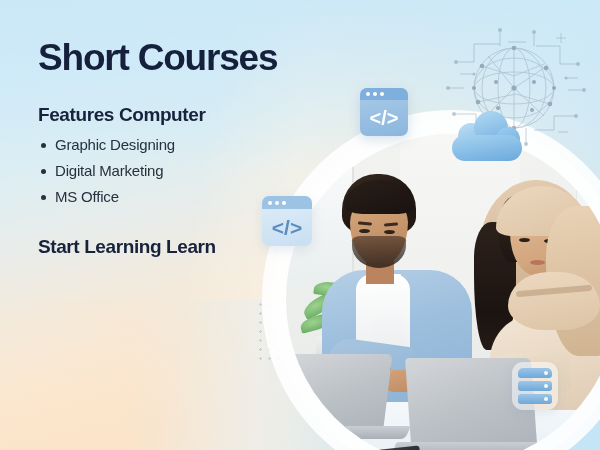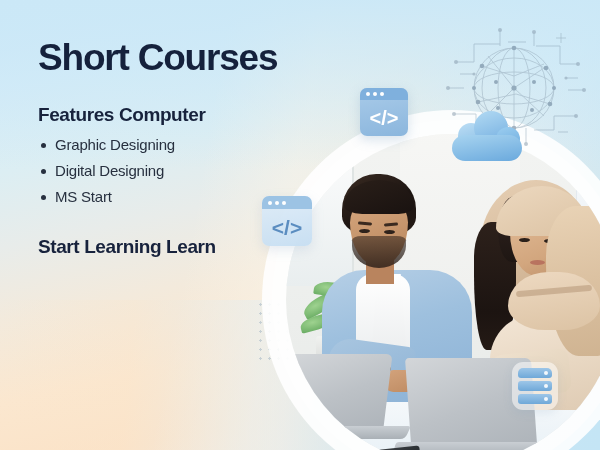--- a/index.html
+++ b/index.html
@@ -686,20 +686,20 @@
   <div class="content">
     <h1 class="headline">
       <span class="l2">Short Courses</span>
     </h1>
 
 
     <div class="features-title">Features Computer</div>
 
     <ul class="feature-list">
       <li>Graphic Designing</li>
-      <li>Digital Designing</li>
-      <li>MS Start</li>
+      <li>Digital Marketing</li>
+      <li>MS Office</li>
     </ul>
 
     <div class="cta">Start Learning Learn</div>
   </div>
 
 </div>
 
 </body></html>

